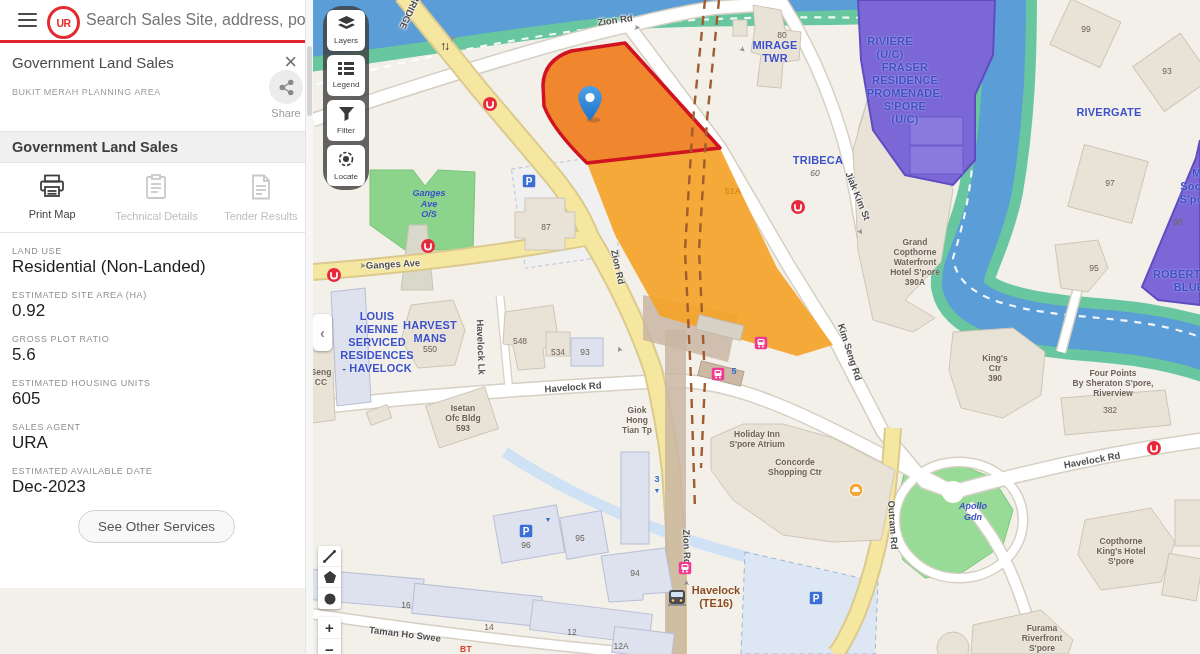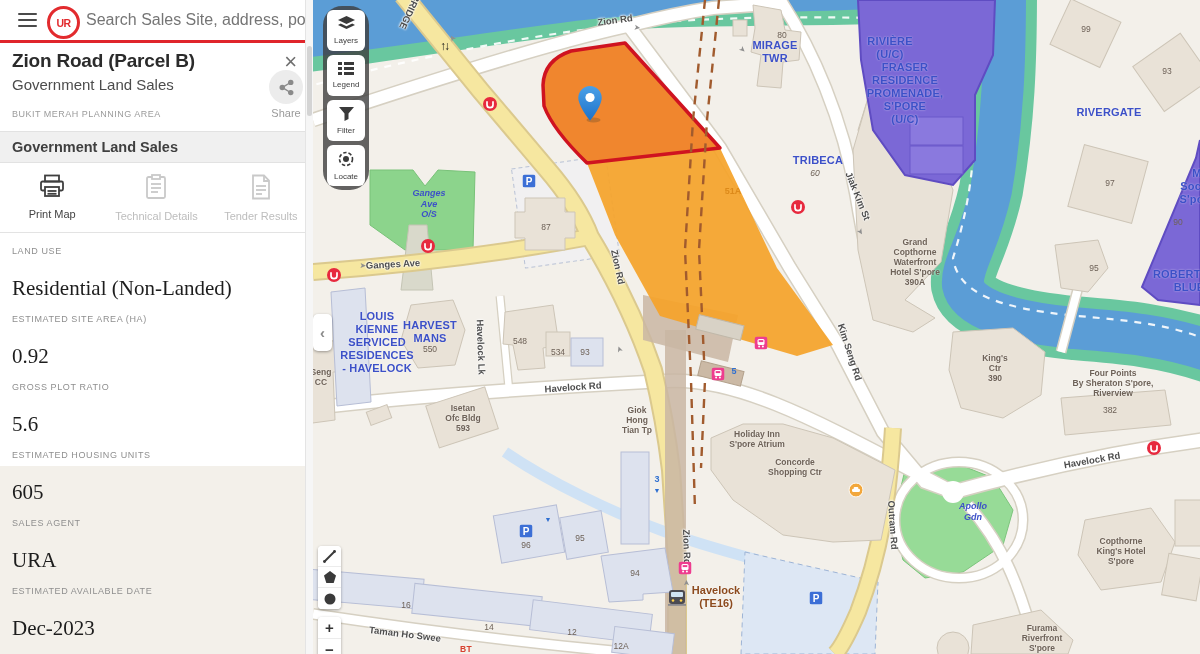--- a/index.html
+++ b/index.html
@@ -37,21 +37,21 @@
     box-shadow:0 1px 3px rgba(0,0,0,.35);z-index:20;overflow:hidden;}
   .tool-btn{width:23px;height:21px;border:0;background:#fff;display:flex;align-items:center;
     justify-content:center;border-bottom:1px solid #ececec;cursor:pointer;padding:0;}
   .tool-btn:last-child{border-bottom:0;}
   .zoom-stack{position:absolute;left:5px;top:617px;width:23px;background:#fff;border-radius:4px;
     box-shadow:0 1px 3px rgba(0,0,0,.35);z-index:20;overflow:hidden;}
   .zoom-stack button{width:23px;height:22px;border:0;background:#fff;font-size:15px;font-weight:700;
     color:#333;display:flex;align-items:center;justify-content:center;cursor:pointer;padding:0;
     border-bottom:1px solid #ececec;}
   
-  .sidebar{position:absolute;left:0;top:0;width:313px;height:466px;background:#fff;z-index:30;}
+  .sidebar{position:absolute;left:0;top:0;width:313px;height:588px;background:#fff;z-index:30;}
   .sb-header{position:relative;height:40px;}
   .hamburger{position:absolute;left:18px;top:13px;width:19px;cursor:pointer;}
   .hamburger i{display:block;height:2.4px;background:#4a4a4a;margin-bottom:3.6px;border-radius:1px;}
   .logo{position:absolute;left:47px;top:6px;width:27px;height:27px;border:3px solid #e22b2e;
     border-radius:50%;display:flex;align-items:center;justify-content:center;cursor:pointer;}
   .logo span{color:#e22b2e;font-weight:900;font-size:10.5px;letter-spacing:-.5px;}
   .search{position:absolute;left:86px;top:11px;width:222px;font-size:16px;color:#757575;
     white-space:nowrap;overflow:hidden;cursor:text;}
   .redbar{height:3px;background:#e0252b;}
   .sb-title-row{position:relative;padding:7px 14px 0 12px;height:81px;}
@@ -67,21 +67,21 @@
   .section-bar{background:#f0f0f0;border-top:1px solid #e2e2e2;border-bottom:1px solid #e2e2e2;
     padding:7px 12px;font-size:14.5px;font-weight:700;color:#3f3f3f;}
   .actions{display:flex;border-bottom:1px solid #e3e3e3;padding:11px 0 10px;}
   .action{flex:1;text-align:center;cursor:pointer;}
   .action .alabel{font-size:11px;margin-top:6px;color:#444;}
   .action.disabled{cursor:default;}
   .action.disabled .alabel{color:#bdbdbd;}
   .fields{padding:13px 12px 0;}
   .fgroup{margin-bottom:13px;}
   .flabel{font-size:9px;color:#8f8f8f;letter-spacing:.6px;}
-  .fvalue{font-size:21px;color:#1d1d1d;margin-top:20px;font-family:Liberation Serif, serif;}
+  .fvalue{font-size:17px;color:#1d1d1d;margin-top:1px;}
   .other-btn{display:block;margin:8px auto 0;padding:8px 19px;border-radius:17px;border:1px solid #cfcfcf;
     background:#f8f8f8;color:#555;font-size:13.5px;cursor:pointer;font-family:"Liberation Sans",sans-serif;}
   .scrolltrack{position:absolute;right:0;top:0;width:7px;height:654px;background:#f6f6f6;
     border-left:1px solid #e4e4e4;}
   .scrolltrack .thumb{position:absolute;left:1px;top:46px;width:5px;height:70px;background:#d4d4d4;border-radius:3px;}
 </style>
 </head>
 <body>
 
 <div class="app">
@@ -475,21 +475,20 @@
           <i></i>
           <i></i>
         </div>
       <div class="logo">
           <span>UR</span>
         </div>
       <div class="search">Search Sales Site, address, postal code</div>
     </div>
     <div class="redbar"></div>
     <div class="sb-title-row">
-      <h1>Zion Road (Parcel B)</h1>
       <div class="subtitle">Government Land Sales</div>
       <div class="plan-area">BUKIT MERAH PLANNING AREA</div>
       <button class="close">×</button>
       <div class="share-wrap">
         <div class="share-circle">
           <svg width="17" height="17" viewBox="0 0 20 20">
               <g stroke="#8a8a8a" stroke-width="1.6" fill="#8a8a8a">
                 <circle cx="15" cy="4" r="2.4"></circle>
                 <circle cx="5" cy="10" r="2.4"></circle>
                 <circle cx="15" cy="16" r="2.4"></circle>

